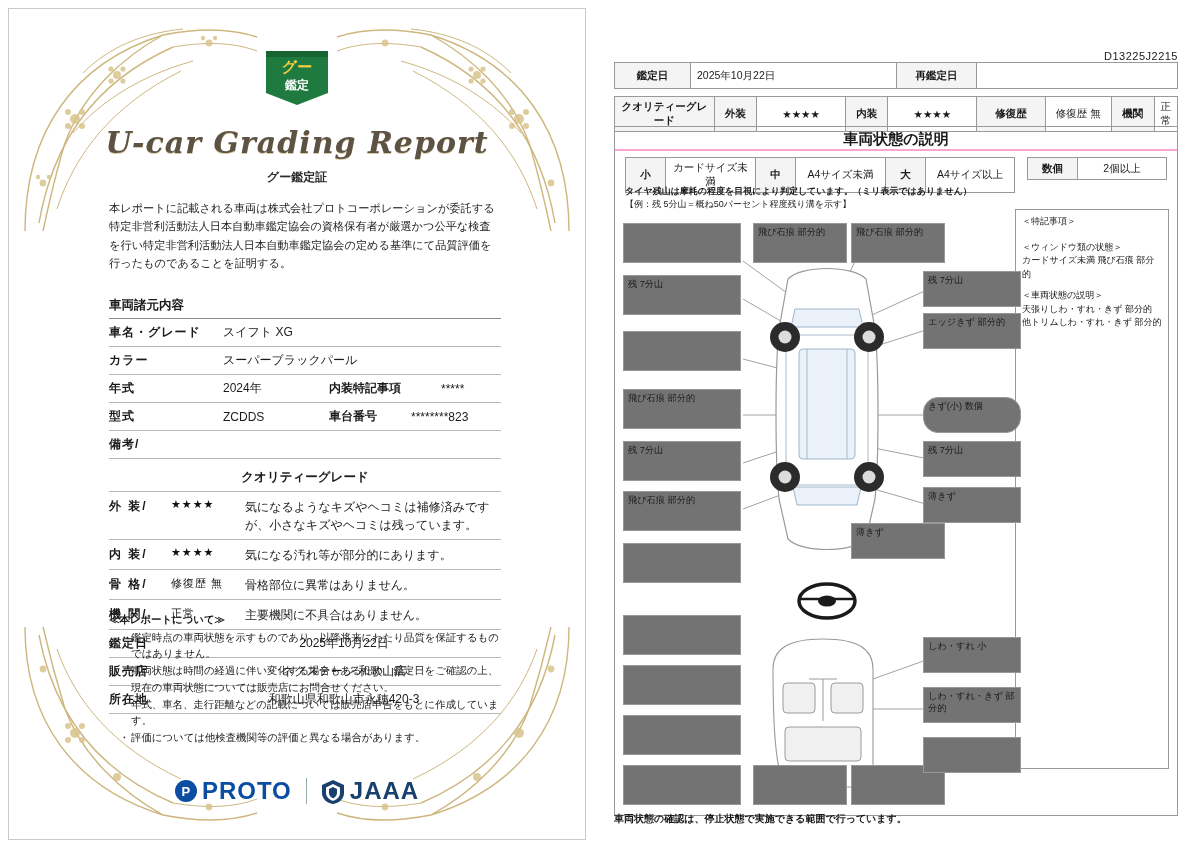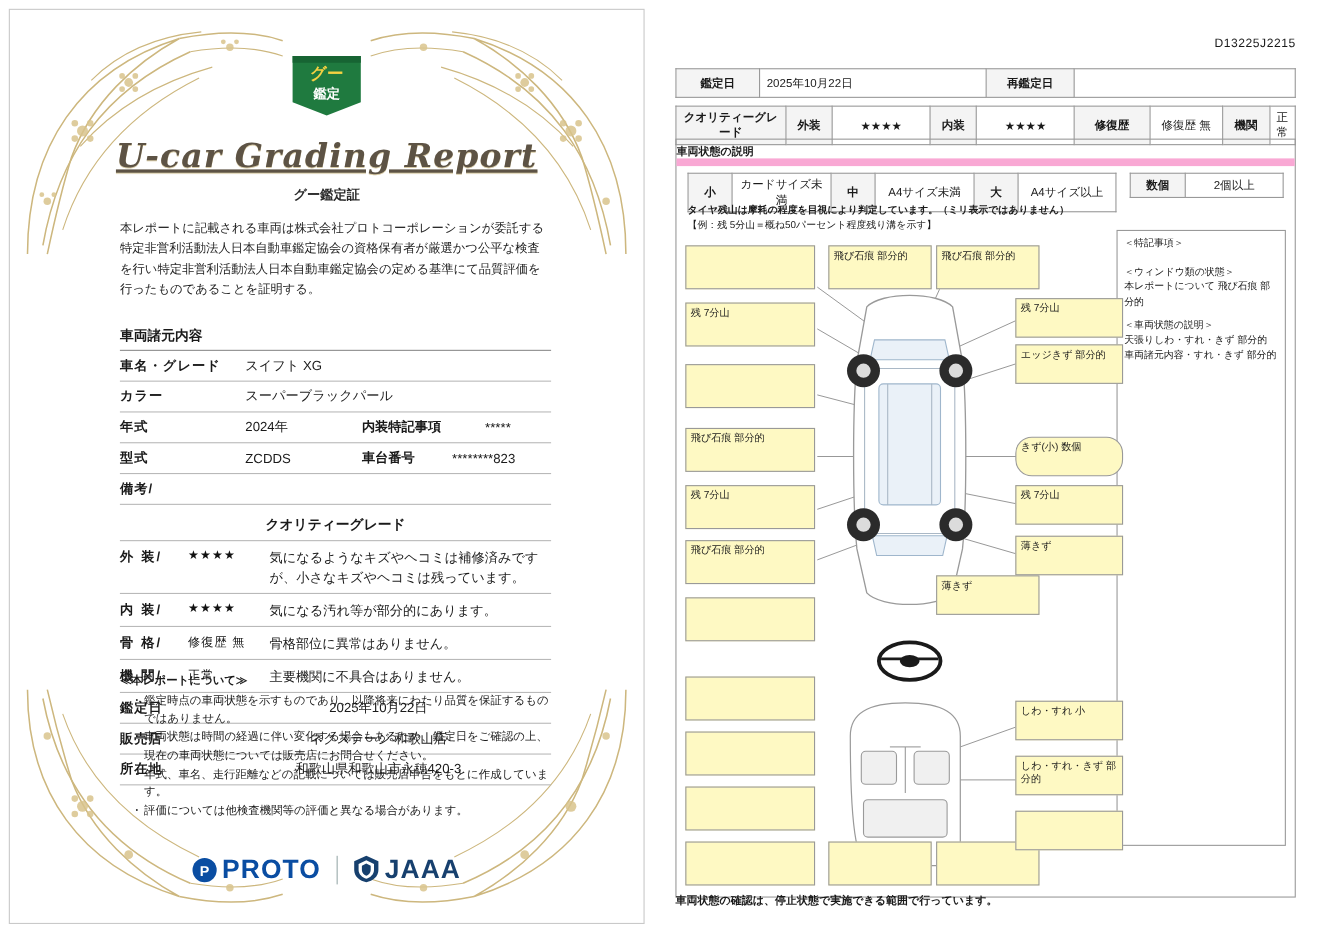--- a/index.html
+++ b/index.html
@@ -32,21 +32,20 @@
     position:absolute; left:50%; top:18px; transform:translateX(-50%);
     width:74px; height:62px;
   }
   .report-title {
     position:absolute; top:96px; left:0; right:0; text-align:center;
     font-family:"DejaVu Serif", serif;
     font-style:italic; font-weight:bold;
     font-size:30px; color:#5d5345;
     letter-spacing:1px;
     text-shadow:0 1px 0 #d8cba6;
-    text-decoration:underline;
   }
   .report-sub {
     position:absolute; top:140px; left:0; right:0; text-align:center;
     font-size:12px; color:#2a2a2a; font-weight:bold;
   }
   .intro {
     position:absolute; left:78px; right:62px; top:170px;
     font-size:11.2px; line-height:1.65; color:#1d1d1d;
   }
   .sect-h {
@@ -91,54 +90,54 @@
     display:flex; justify-content:center; align-items:center; gap:14px;
   }
   .proto { display:flex; align-items:center; gap:5px; }
   .proto-mark {
     width:22px; height:22px; border-radius:50%;
     background:#0a4da2; color:#fff; font-weight:bold; font-size:13px;
     display:flex; align-items:center; justify-content:center;
   }
   .proto-txt { font-size:24px; font-weight:bold; color:#0a4da2; letter-spacing:1px; }
   .sep { width:1px; height:26px; background:#9aa; }
-  .jaaa { display:flex; align-items:flex-start; gap:5px; }
+  .jaaa { display:flex; align-items:flex-end; gap:5px; }
   .jaaa-txt { font-size:24px; font-weight:bold; color:#17406e; letter-spacing:1px; }
 
   
   .sheet {
     position:absolute; left:600px; top:8px; width:592px; height:832px;
     background:#fff;
   }
   .sheet-title {
     position:absolute; left:0; right:0; top:30px; text-align:center;
     font-size:12.5px; font-weight:bold; letter-spacing:1px;
   }
   .sheet-code {
-    position:absolute; right:14px; top:26px; font-size:11px; letter-spacing:.5px;margin-left:48px;
+    position:absolute; right:14px; top:42px; font-size:11px; letter-spacing:.5px;margin-left:48px;
   }
   .tbl { border-collapse:collapse; }
   .tbl td { border:1px solid #999; font-size:10.5px; padding:3px 6px; }
   .kk { background:#f4f4f4; text-align:center; font-weight:bold; }
 
   .t-date {
     position:absolute; left:14px; top:54px; width:564px;
   }
   .t-date td { height:26px; }
 
   .t-grade { position:absolute; left:14px; top:88px; width:564px; }
   .t-grade td { height:24px; text-align:center; }
 
   .stbox {
     position:absolute; left:14px; top:118px; width:564px; height:690px;
     border:1px solid #999;
   }
   .stbox-h {
-    height:24px; line-height:24px; text-align:left;
-    font-size:10px; font-weight:bold; border-bottom:7px solid #f9a8d4;
+    height:24px; line-height:24px; text-align:center;
+    font-size:15px; font-weight:bold; border-bottom:2px solid #f9a8d4;
   }
   .t-size { position:absolute; left:10px; top:30px; width:390px; }
   .t-size td { height:22px; text-align:center; }
   .t-count { position:absolute; left:412px; top:30px; width:140px; }
   .t-count td { height:22px; text-align:center; }
 
   .tire-note {
     position:absolute; left:10px; top:58px; font-size:9px; line-height:1.4;
     font-weight:bold;
   }
@@ -146,21 +145,21 @@
 
   .memo {
     position:absolute; right:8px; top:82px; width:154px; height:560px;
     border:1px solid #999; font-size:9px; line-height:1.5; padding:5px 6px;
   }
 
   .diagram {
     position:absolute; left:8px; top:82px; width:400px; height:600px;
   }
   .cell {
-    position:absolute; border:1px solid #999; background:#fef9c3;
+    position:absolute; border:1px solid #999; background:#737373;
     font-size:9.2px; line-height:1.25; padding:3px 4px;
   }
   .footnote {
     position:absolute; left:14px; bottom:14px; font-size:10px; font-weight:bold;
   }
 </style>
 </head>
 <body>
 
 <div class="page">
@@ -426,25 +425,25 @@
 
       <div class="tire-note">
         <div>タイヤ残山は摩耗の程度を目視により判定しています。（ミリ表示ではありません）</div>
         <div class="l2">【例：残 5分山＝概ね50パーセント程度残り溝を示す】</div>
       </div>
 
       <div class="memo">
         <div>＜特記事項＞</div>
         <div style="height:12px"></div>
         <div>＜ウィンドウ類の状態＞</div>
-        <div>本レポートについて 飛び石痕 部分的</div>
+        <div>カードサイズ未満 飛び石痕 部分的</div>
         <div style="height:8px"></div>
         <div>＜車両状態の説明＞</div>
         <div>天張りしわ・すれ・きず 部分的</div>
-        <div>車両諸元内容・すれ・きず 部分的</div>
+        <div>他トリムしわ・すれ・きず 部分的</div>
       </div>
 
       <div class="diagram">
         <svg width="400" height="600" viewBox="0 0 400 600">
 
           <g stroke="#8a8a8a" stroke-width="0.8" fill="none">
             <line x1="120" y1="52" x2="175" y2="92"></line>
             <line x1="232" y1="52" x2="214" y2="92"></line>
             <line x1="120" y1="90" x2="168" y2="118"></line>
             <line x1="120" y1="150" x2="166" y2="162"></line>

